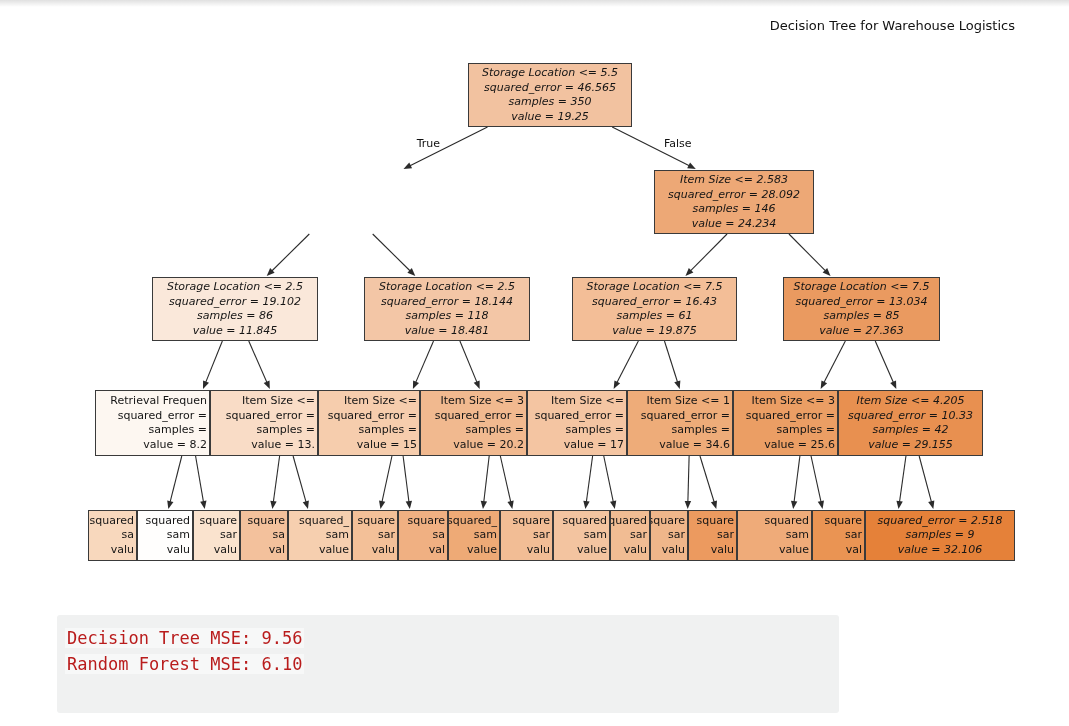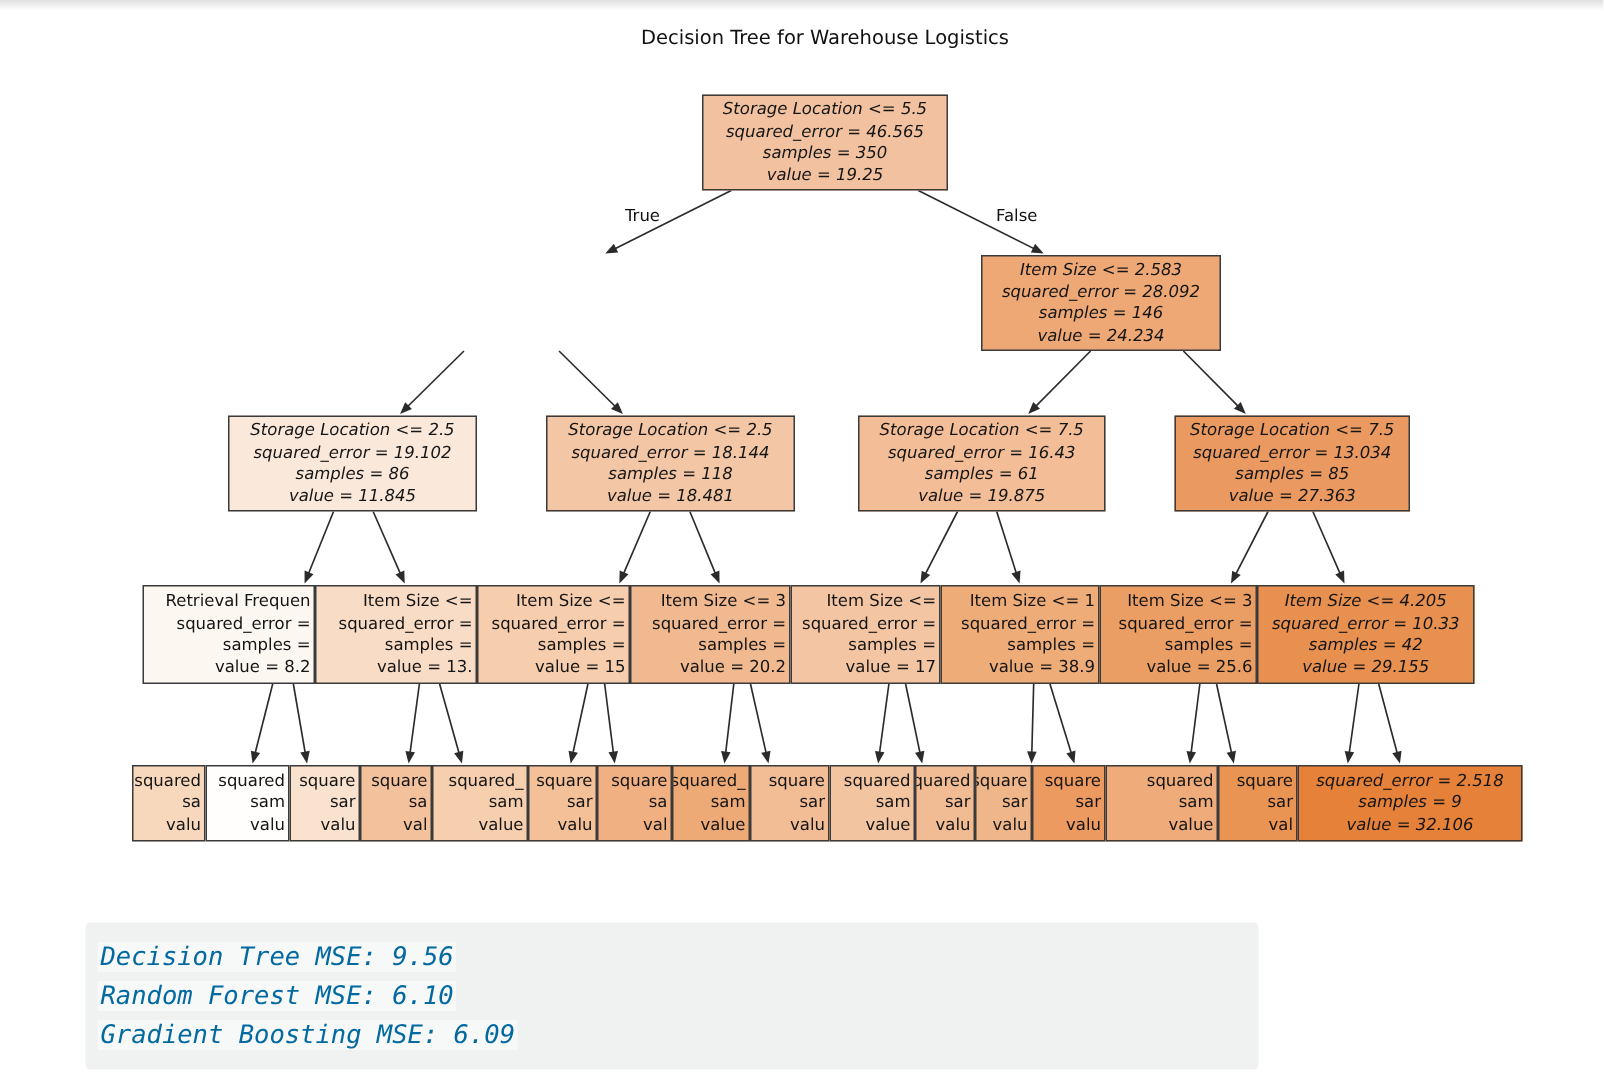--- a/index.html
+++ b/index.html
@@ -2,35 +2,35 @@
 <html><head>
 <meta charset="utf-8">
 <style>
   html,body{margin:0;padding:0}
   body{
     width:1069px;height:726px;position:relative;overflow:hidden;
     background:#ffffff;font-family:"DejaVu Sans",sans-serif;
   }
   .top-shadow{position:absolute;left:0;top:0;width:1069px;height:7px;
     background:linear-gradient(rgba(0,0,0,.12),rgba(255,255,255,0));}
-  .chart-title{position:absolute;left:85px;top:18px;width:930px;text-align:center;
+  .chart-title{position:absolute;left:85px;top:18px;width:930px;text-align:right;
     font-size:13px;color:#111;}
   #tree-stage{position:absolute;left:0;top:0;width:1069px;height:605px;}
   #edge-svg{position:absolute;left:0;top:0;pointer-events:none;}
   .node{position:absolute;border:1px solid #3a3a3a;box-sizing:border-box;overflow:hidden;}
   .node-lines{position:absolute;top:50%;transform:translateY(-50%);
     font-size:11px;line-height:14.5px;color:#151515;white-space:nowrap;}
   .align-center{left:0;right:0;text-align:center;font-style:italic;}
   .align-right{right:2px;text-align:right;}
   .branch-label{position:absolute;font-size:11px;color:#111;}
   .branch-label-true{left:404px;top:137px;width:36px;text-align:right;}
   .branch-label-false{left:664px;top:137px;}
   .results{position:absolute;left:57px;top:615px;width:782px;height:98px;
     background:#f0f1f1;border-radius:3px;box-sizing:border-box;padding:10px 8px;
-    font-family:"DejaVu Sans Mono",monospace;font-size:17px;line-height:26px;color:#0369a1;font-style:italic;}
+    font-family:"DejaVu Sans Mono",monospace;font-size:17px;line-height:26px;color:#b91c1c;}
   .results-line span{background:#f7f8f8;padding:0 2px;}
 </style>
 </head>
 <body>
 
 <div class="top-shadow"></div>
 
 <div class="chart-title">Decision Tree for Warehouse Logistics</div>
 
 <div id="tree-stage">
@@ -182,21 +182,21 @@
         <div>squared_error =</div>
         <div>samples =</div>
         <div>value = 17</div>
       </div>
     </div>
     <div class="node" style="left: 627px; top: 390px; width: 106px; height: 66px; background: rgb(238, 172, 121); border-color: rgb(58, 58, 58);">
       <div class="node-lines align-right">
         <div>Item Size &lt;= 1</div>
         <div>squared_error =</div>
         <div>samples =</div>
-        <div>value = 38.9</div>
+        <div>value = 34.6</div>
       </div>
     </div>
     <div class="node" style="left: 733px; top: 390px; width: 105px; height: 66px; background: rgb(235, 158, 100); border-color: rgb(58, 58, 58);">
       <div class="node-lines align-right">
         <div>Item Size &lt;= 3</div>
         <div>squared_error =</div>
         <div>samples =</div>
         <div>value = 25.6</div>
       </div>
     </div>
@@ -321,14 +321,13 @@
       </div>
     </div>
   </div>
 
 <div class="branch-label branch-label-true">True</div>
 <div class="branch-label branch-label-false">False</div>
 
 <div class="results">
   <div class="results-line"><span>Decision Tree MSE: 9.56</span></div>
   <div class="results-line"><span>Random Forest MSE: 6.10</span></div>
-  <div class="results-line"><span>Gradient Boosting MSE: 6.09</span></div>
 </div>
 
 </body></html>

